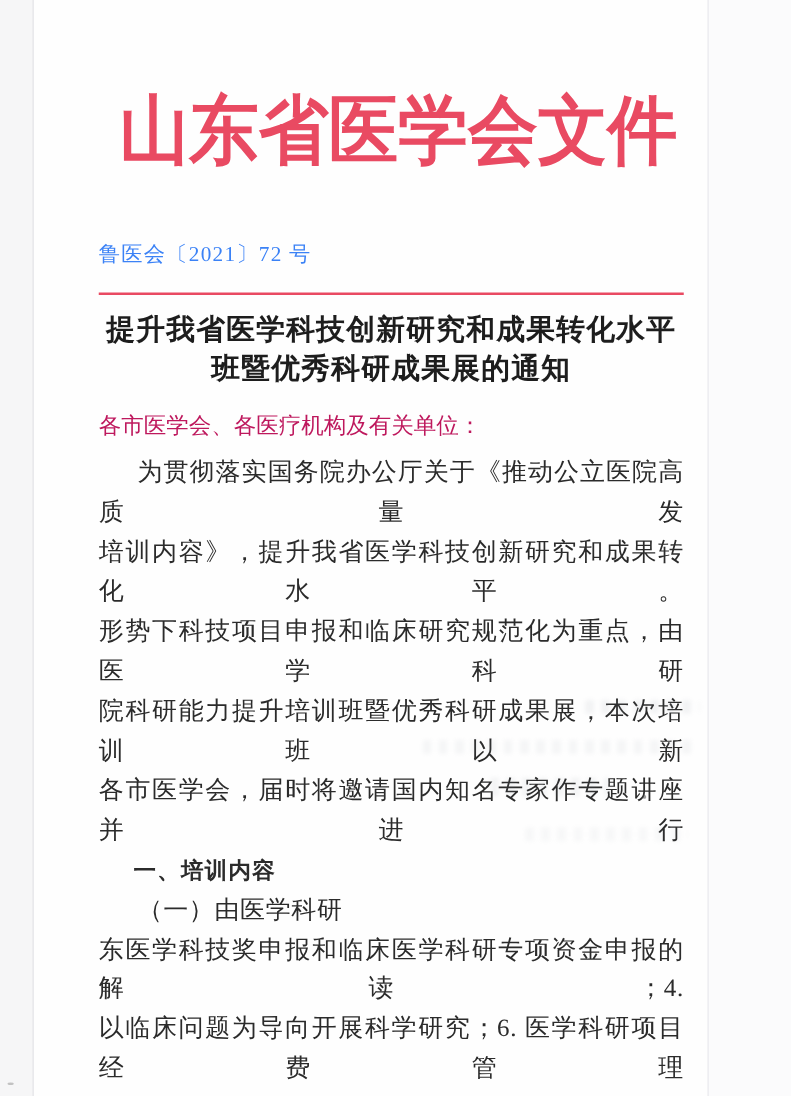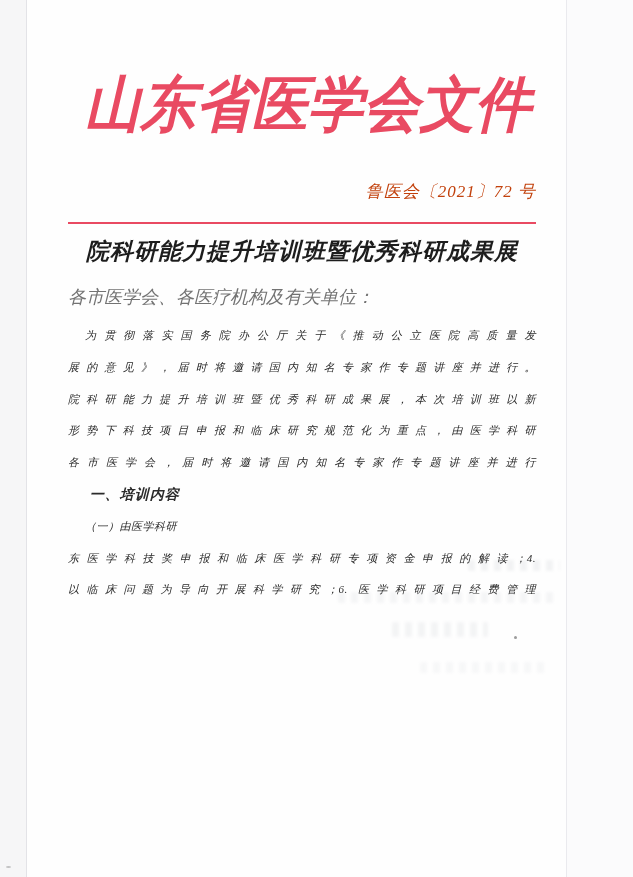--- a/index.html
+++ b/index.html
@@ -12,57 +12,56 @@
   .scan-canvas { position: absolute; inset: 0; background: #fefefe; }
   .scan-strip-left {
     position: absolute; left: 0; top: 0; width: 26px; height: 100%;
     background: #f6f6f7; border-right: 1px solid #e3e3e7;
   }
   .scan-strip-right {
     position: absolute; left: 566px; top: 0; width: 67px; height: 100%;
     background: #fbfbfc; border-left: 1px solid #eaeaee;
   }
   .content {
-    position: absolute; left: 68px; top: 0; width: 468px;
+    position: absolute; left: 79px; top: 0; width: 468px;
     color: #2c2c2c;
-    font-style: italic;
   }
   .letterhead {
     margin-top: 71px;
     font-size: 60px; line-height: 69px; font-weight: 700;
     text-align: center; white-space: nowrap;
     transform: scaleX(0.93); transform-origin: 50% 50%;
   }
   .doc-number {
-    margin-top: 41px; font-size: 17px; line-height: 22px;
-    text-align: right; color: #c2410c; letter-spacing: 1px;
+    margin-top: 53px; font-size: 17px; line-height: 22px;
+    text-align: left; color: #3b82f6; letter-spacing: 1px;
   }
   .red-rule { margin-top: 19px; height: 2px; width: 100%; }
   .notice-title {
     margin: 12px 0 0 0; padding: 0;
     font-size: 23px; line-height: 31px; font-weight: 700;
     text-align: center; color: #1d1d1d; letter-spacing: 1px;
   }
   .salutation {
-    margin: 17px 0 0 0; font-size: 18px; line-height: 26px; color: #737373;
+    margin: 17px 0 0 0; font-size: 18px; line-height: 26px; color: #be185d;
   }
   .body-lines { margin-top: 10px; }
   .bline {
-    margin: 0; font-size: 11px; line-height: 31.8px; color: #2b2b2b;
+    margin: 0; font-size: 20px; line-height: 31.8px; color: #2b2b2b;
     letter-spacing: 0.5px; white-space: nowrap;
   }
   .bline.fill {
     white-space: normal;
     text-align: justify; text-align-last: justify; text-justify: inter-character;
   }
   .bline.indent { text-indent: 1.55em; }
   .bline.bold {
     font-weight: 700;
     font-family: "Liberation Sans", "DejaVu Sans", sans-serif;
-    font-size: 14px; letter-spacing: 1px;
+    font-size: 18px; letter-spacing: 1px;
   }
   
   .artifact {
     position: absolute; pointer-events: none;
     background: repeating-linear-gradient(90deg, #8d95a0 0 7px, transparent 7px 13px);
     filter: blur(1.6px); opacity: 0.10; border-radius: 2px;
   }
   .artifact.a1 { left: 468px; top: 560px; width: 92px;  height: 11px; }
   .artifact.a2 { left: 338px; top: 592px; width: 218px; height: 11px; opacity: 0.08; }
   .artifact.a3 { left: 392px; top: 622px; width: 96px;  height: 15px; opacity: 0.09; }
@@ -79,30 +78,31 @@
   <div class="scan-strip-right"></div>
 
   <div class="content">
     <div class="letterhead" style="color: rgb(233, 74, 98);">山东省医学会文件</div>
 
     <div class="doc-number">鲁医会〔2021〕72 号</div>
 
     <div class="red-rule" style="background: rgb(233, 74, 98);"></div>
 
     <h1 class="notice-title">
-      <span>院科研能力提升培训班暨优秀科研成果展</span><br>
+      <span>提升我省医学科技创新研究和成果转化水平</span><br>
+      <span>班暨优秀科研成果展的通知</span>
     </h1>
 
     <p class="salutation">各市医学会、各医疗机构及有关单位：</p>
 
     <div class="body-lines">
         <p class="bline indent fill">为贯彻落实国务院办公厅关于《推动公立医院高质量发</p>
-        <p class="bline fill">展的意见》，届时将邀请国内知名专家作专题讲座并进行。</p>
+        <p class="bline fill">培训内容》，提升我省医学科技创新研究和成果转化水平。</p>
+        <p class="bline fill">形势下科技项目申报和临床研究规范化为重点，由医学科研</p>
         <p class="bline fill">院科研能力提升培训班暨优秀科研成果展，本次培训班以新</p>
-        <p class="bline fill">形势下科技项目申报和临床研究规范化为重点，由医学科研</p>
         <p class="bline fill">各市医学会，届时将邀请国内知名专家作专题讲座并进行</p>
         <p class="bline indent bold">一、培训内容</p>
         <p class="bline indent">（一）由医学科研</p>
         <p class="bline fill">东医学科技奖申报和临床医学科研专项资金申报的解读；4.</p>
         <p class="bline fill">以临床问题为导向开展科学研究；6. 医学科研项目经费管理</p>
       </div>
   </div>
 
   <div class="artifact a1"></div>
   <div class="artifact a2"></div>

